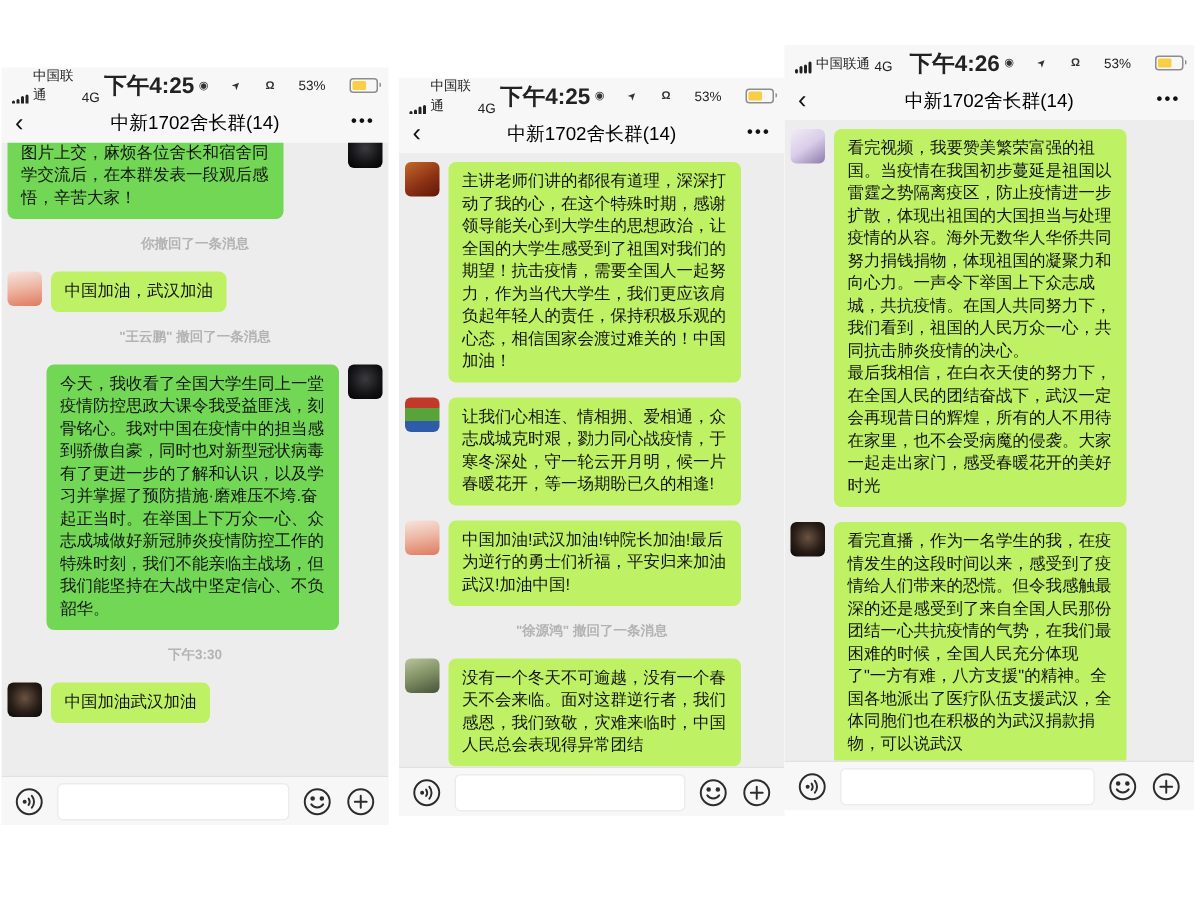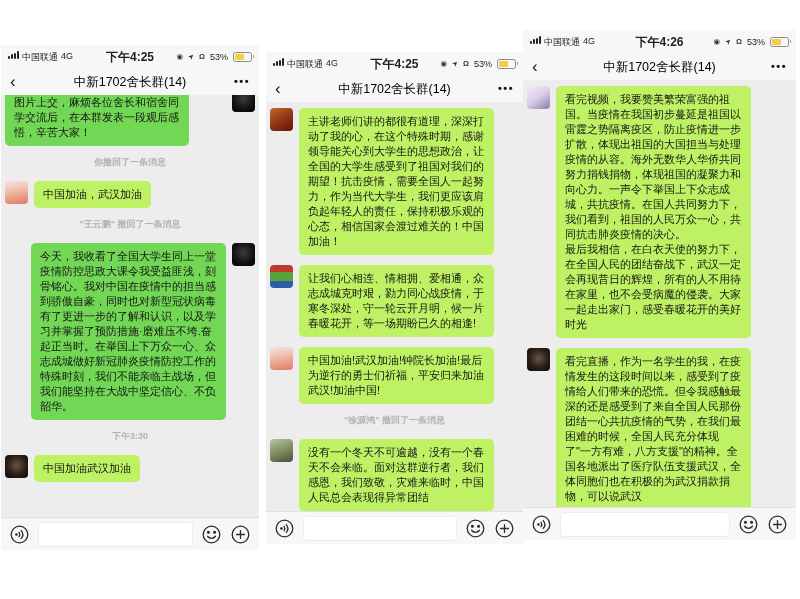--- a/index.html
+++ b/index.html
@@ -3,23 +3,23 @@
 <meta charset="utf-8">
 <style>
   html,body{margin:0;padding:0;}
   body{
     width:800px;height:599px;background:#ffffff;position:relative;overflow:hidden;
     font-family:"Liberation Sans","DejaVu Sans",sans-serif;color:#111;
   }
   .phone{position:absolute;background:#f7f7f7;overflow:hidden;}
   
   .statusbar{height:24px;display:flex;align-items:center;padding:0 7px;font-size:9px;color:#222;gap:3px;}
-  .sb-left{display:flex;align-items:flex-start;gap:3px;flex:1;}
-  .sb-right{display:flex;align-items:center;gap:5px;flex:1;justify-content:flex-end;}
-  .sb-time{font-weight:bold;font-size:12px;}
+  .sb-left{display:flex;align-items:flex-end;gap:3px;flex:1;}
+  .sb-right{display:flex;align-items:center;gap:16px;flex:1;justify-content:flex-end;}
+  .sb-time{font-weight:bold;font-size:15px;}
   .sig{display:inline-flex;align-items:flex-end;gap:1px;height:8px;}
   .sig i{width:2px;background:#222;border-radius:1px;display:inline-block;}
   .sig i:nth-child(1){height:3px}.sig i:nth-child(2){height:4.5px}
   .sig i:nth-child(3){height:6px}.sig i:nth-child(4){height:7.5px}
   .mini-ic{font-size:7.5px;color:#333;line-height:1;}
   .ic-lock::before{content:"◉";}
   .ic-loc::before{content:"➤";display:inline-block;transform:rotate(-45deg);font-size:7px;}
   .ic-head::before{content:"Ω";font-weight:bold;}
   .battery{width:17px;height:8.5px;border:1px solid #8d8d8d;border-radius:2.5px;position:relative;display:inline-block;}
   .battery i{position:absolute;left:1px;top:1px;bottom:1px;width:53%;border-radius:1px;display:block;}

